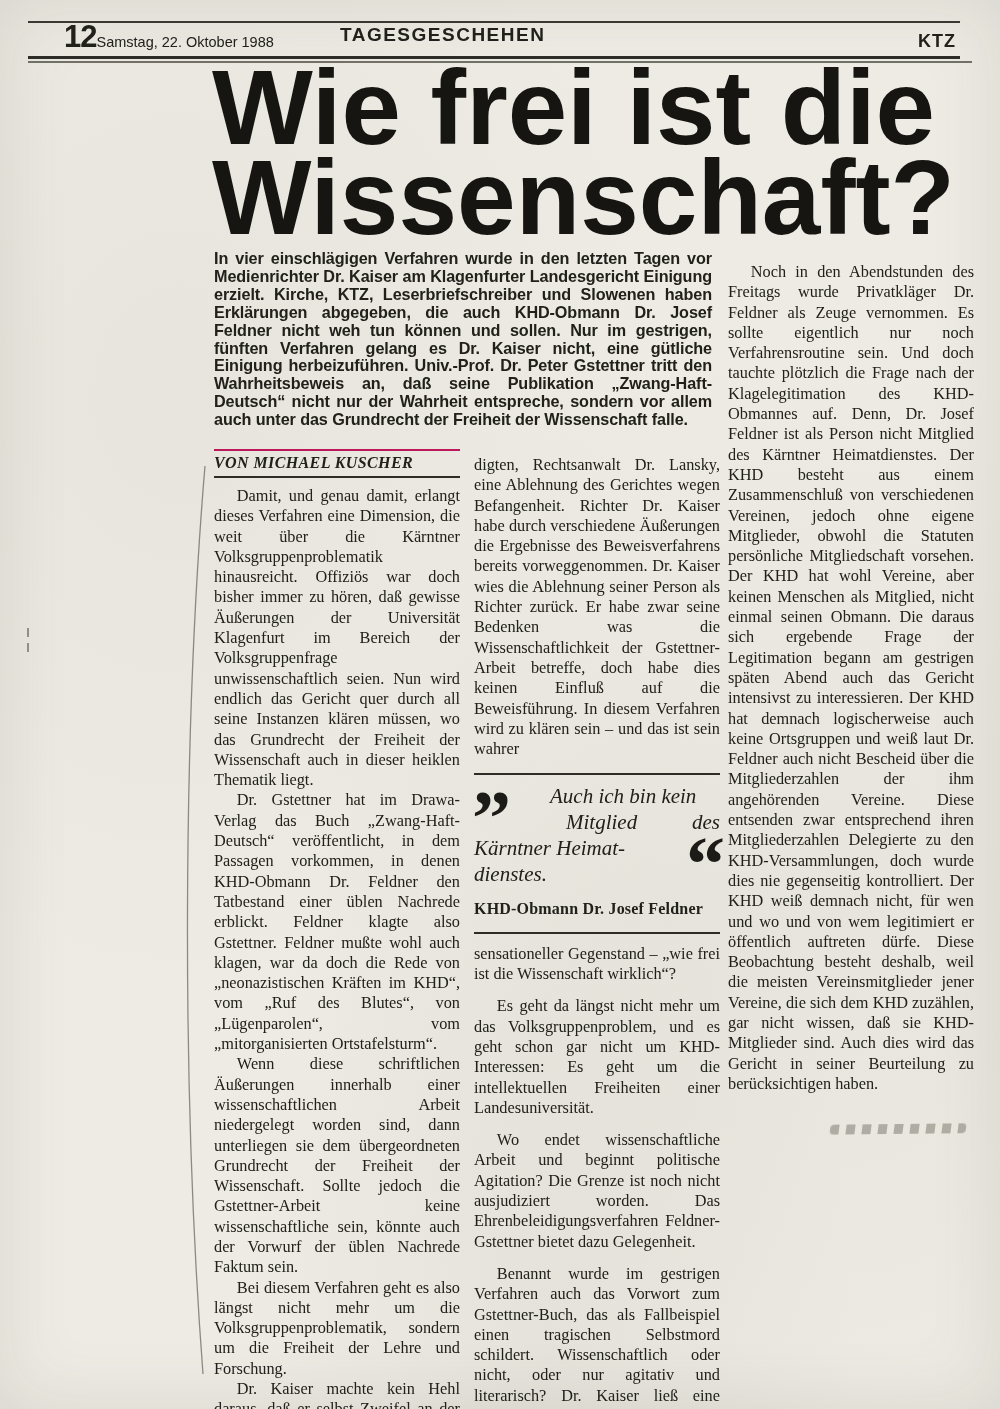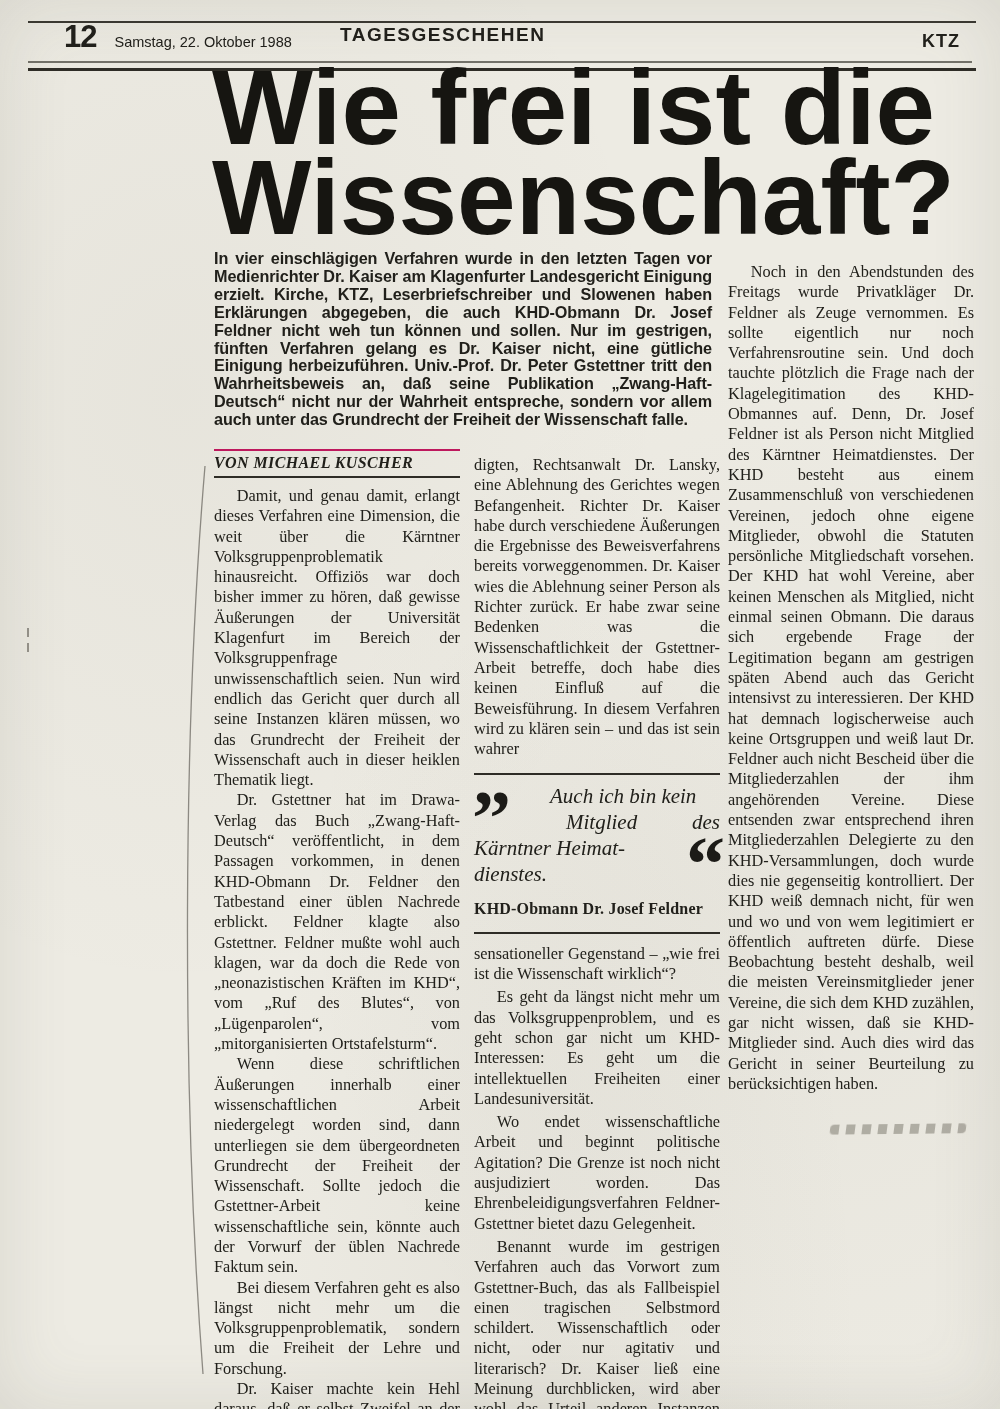--- a/index.html
+++ b/index.html
@@ -13,29 +13,29 @@
   .page::before{
     content:""; position:absolute; inset:0; pointer-events:none;
     background:
       radial-gradient(ellipse at 18% 28%, rgba(110,105,90,.05), transparent 42%),
       radial-gradient(ellipse at 82% 64%, rgba(110,105,90,.05), transparent 45%),
       radial-gradient(ellipse at 55% 96%, rgba(100,95,80,.06), transparent 40%);
   }
 
   
   .masthead{
-    position:absolute; left:28px; right:24px; top:21px;
+    position:absolute; left:28px; right:40px; top:21px;
     border-top:2px solid #3a3831; border-bottom:3px solid #2e2c26;
-    padding:1px 0 16px; display:flex; align-items:baseline;
+    padding:1px 0 4px; display:flex; align-items:baseline;
     font-family:"Liberation Sans","DejaVu Sans",sans-serif;
   }
   .page-num{ font-size:31px; font-weight:bold; letter-spacing:-1px; margin-left:36px; line-height:26px;}
-  .mast-date{ font-size:14.5px; margin-left:18px; }
+  .mast-date{ font-size:14.5px; margin-left:0; }
   .mast-section{ position:absolute; left:312px; font-size:19px; font-weight:bold; letter-spacing:1.5px; }
-  .mast-code{ margin-left:auto; margin-right:16px; font-size:18px; font-weight:bold; letter-spacing:1px; }
+  .mast-code{ margin-left:auto; margin-right:4px; font-size:18px; font-weight:bold; letter-spacing:1px; }
   .masthead-subrule{ position:absolute; left:28px; right:28px; top:61px; height:1.5px; background:#4a4840; opacity:.75; }
 
   
   .headline{ position:absolute; left:212px; top:56px; }
   .headline svg{ display:block; }
   .headline text{ fill:#161511; font-family:"Liberation Sans","DejaVu Sans",sans-serif; font-weight:bold; }
 
   
   .lead{
     position:absolute; left:214px; top:250px; width:498px;
@@ -49,21 +49,21 @@
     position:absolute; left:214px; top:449px; width:246px;
     border-top:2px solid #be185d; border-bottom:2px solid #2e2c26;
     padding:3px 0 4px; font-style:italic; font-weight:bold;
     font-size:16px; letter-spacing:.4px;
   }
 
   
   .col{ position:absolute; width:246px; font-size:16.3px; line-height:20.3px; text-align:justify; }
   .col p{ margin:0; text-indent:1.4em; hyphens:auto; -webkit-hyphens:auto; }
   .col p.noindent{ text-indent:0; }
-  .col p.spaced{ margin-top:3px; }
+  .col p.spaced{ margin-top:12px; }
   .col1{ left:214px; top:486px; }
   .col2{ left:474px; top:455px; }
   .col3{ left:728px; top:252px; }
   .col3 p.spaced{ margin-top:10px; }
 
   
   .pullquote-wrap{
     margin:14px 0 10px;
     border-top:2px solid #2e2c26; border-bottom:2px solid #2e2c26;
     padding:8px 0 12px;

